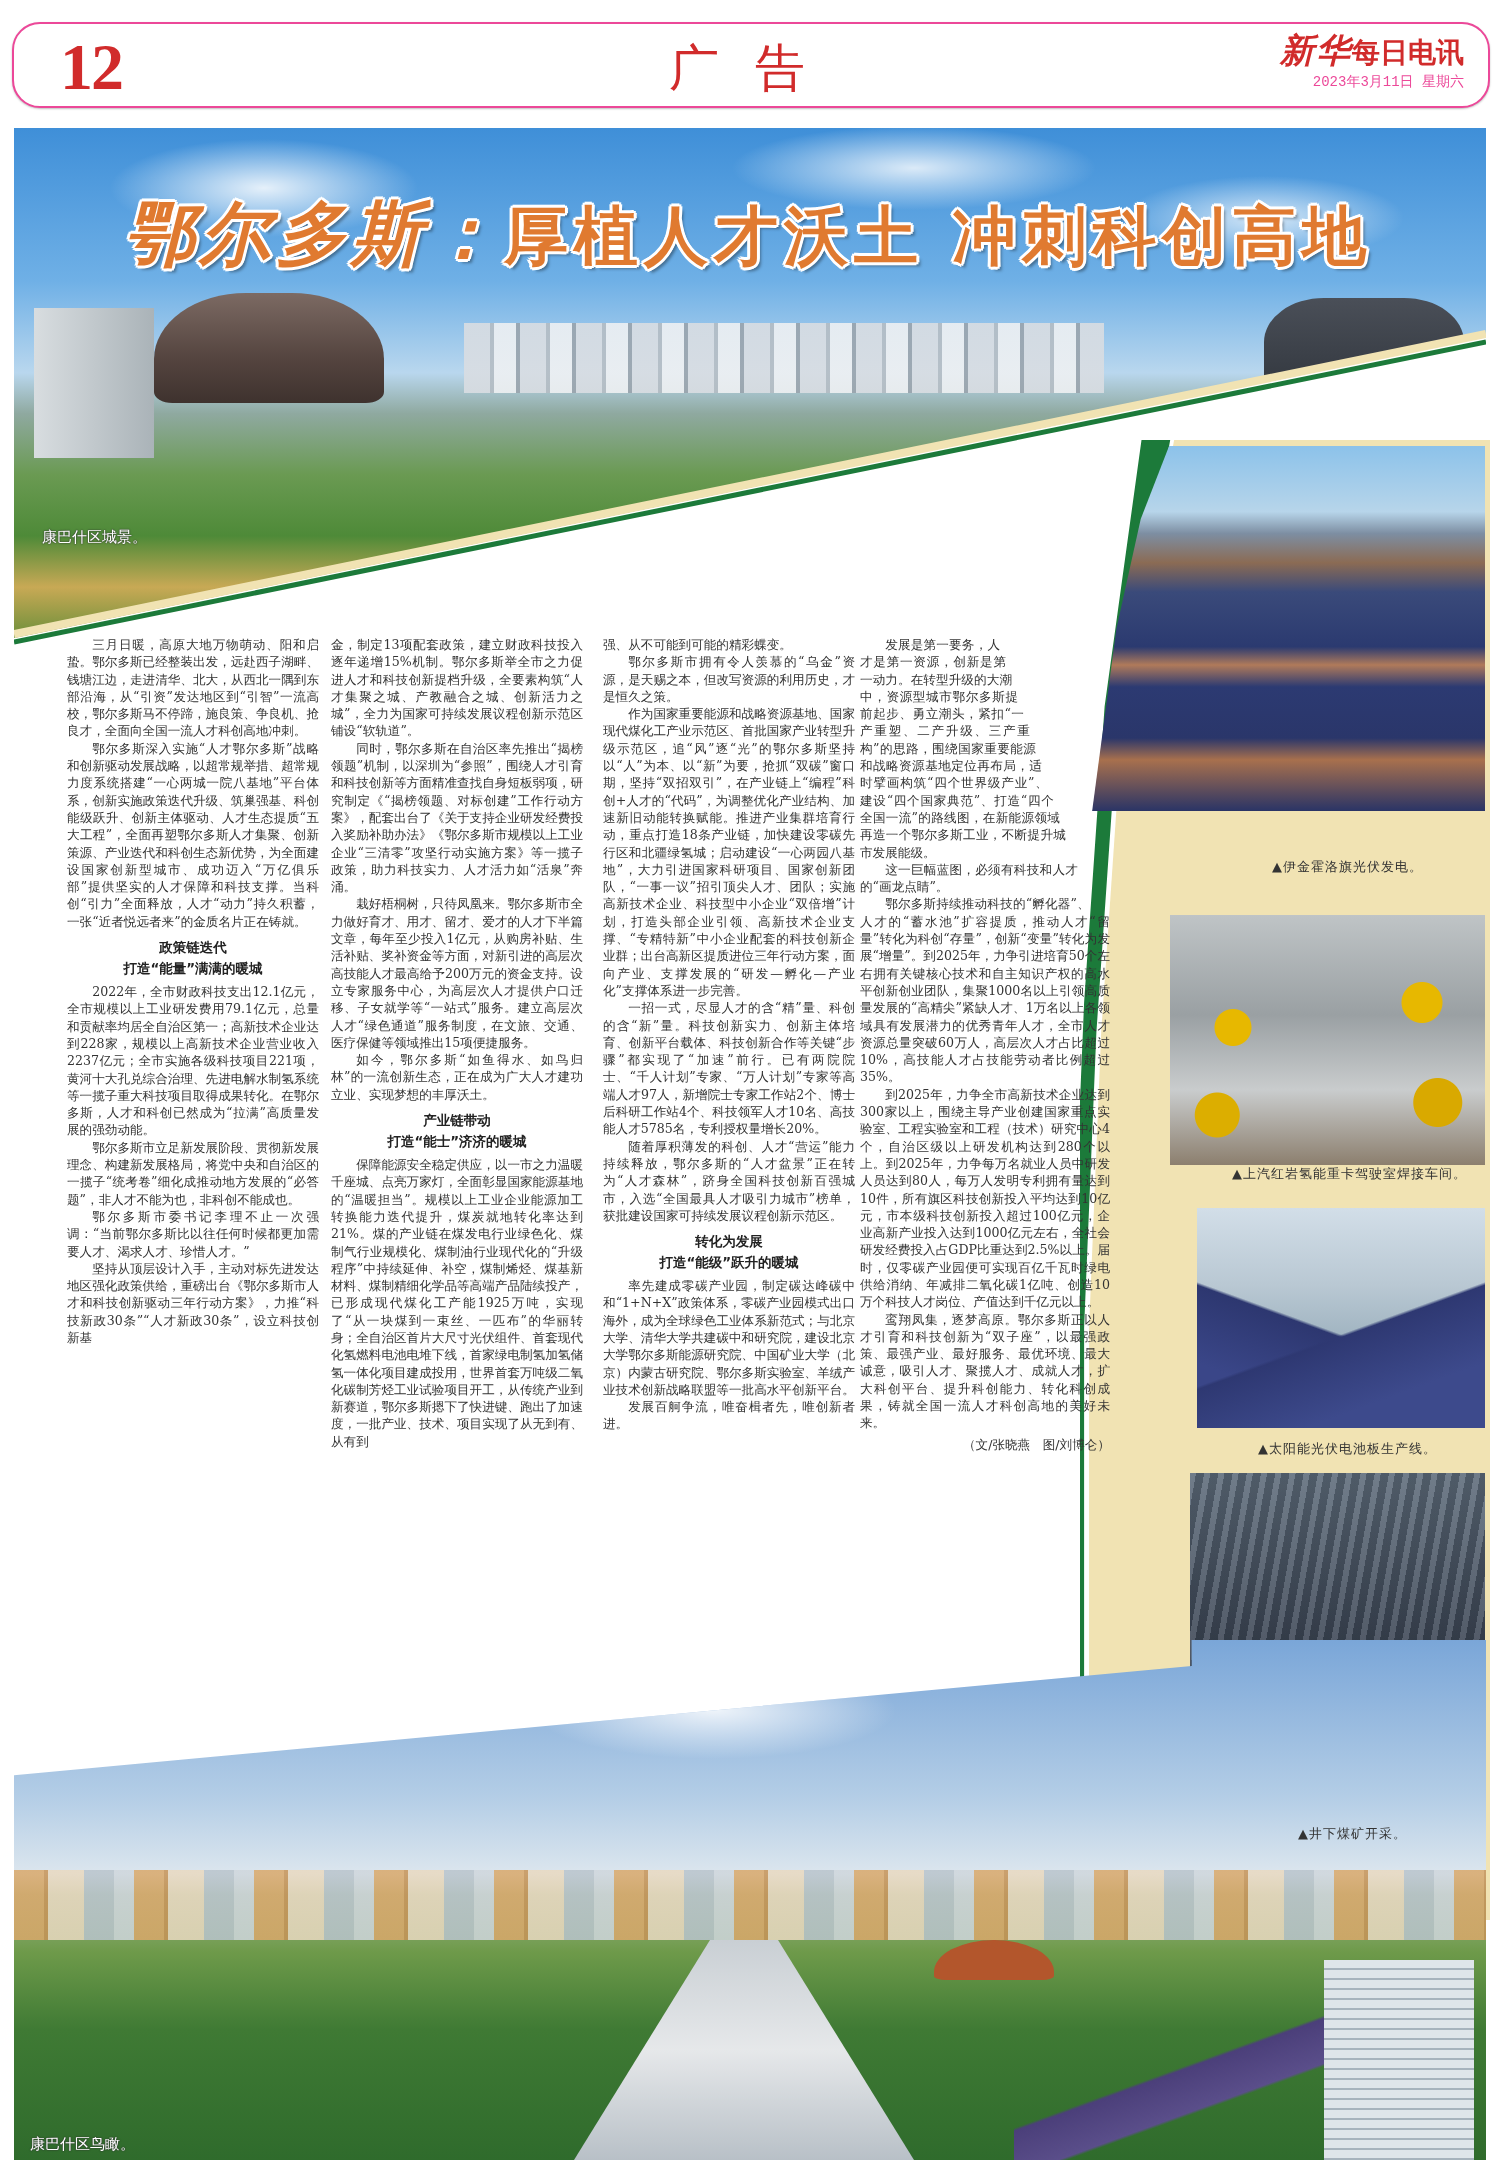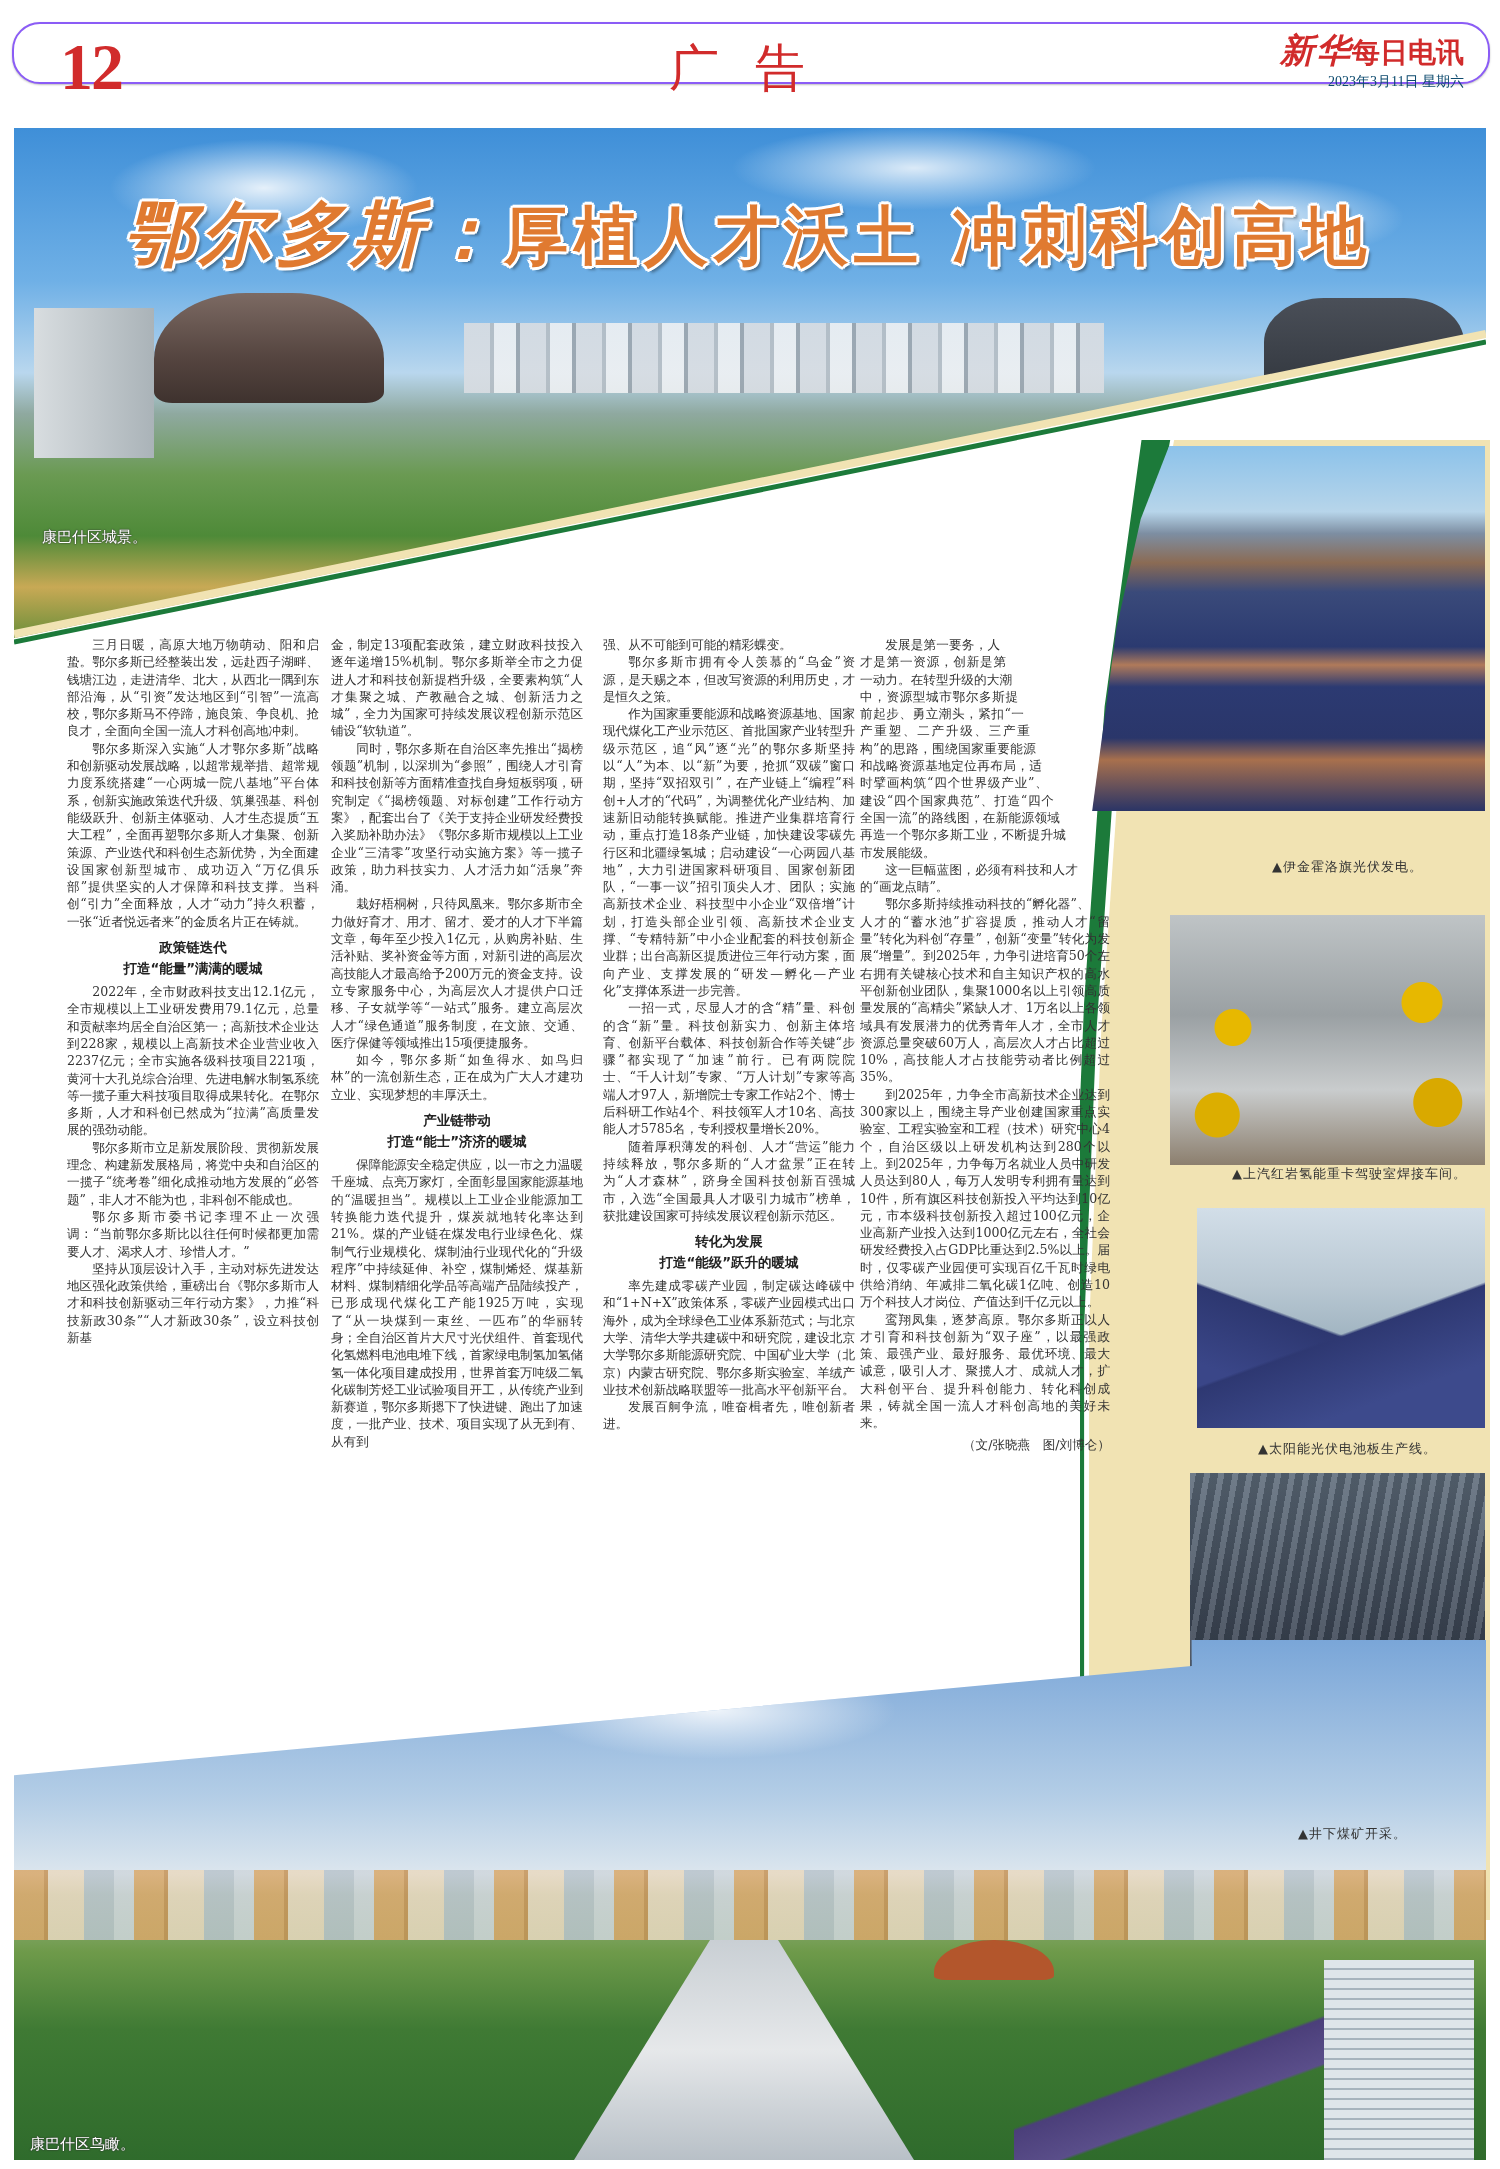--- a/index.html
+++ b/index.html
@@ -1,38 +1,38 @@
 <!DOCTYPE html>
 <html><head>
 <meta charset="utf-8">
 <style>
   * { box-sizing: border-box; margin: 0; padding: 0; }
   html, body { width: 1500px; height: 2169px; background: #ffffff; overflow: hidden; }
   body { position: relative; font-family: "DejaVu Serif", "Liberation Serif", serif; color: #2a2a2a; }
 
   
   .masthead {
-    position: absolute; left: 12px; top: 22px; width: 1478px; height: 62px;
-    border: 2px solid #8b5cf6; border-radius: 28px; background: #fff;
+    position: absolute; left: 12px; top: 22px; width: 1478px; height: 86px;
+    border: 2px solid #ec4899; border-radius: 28px; background: #fff;
     box-shadow: 0 1px 2px rgba(0,0,0,0.25);
   }
   .page-num {
     position: absolute; left: 46px; top: 8px; font-family: "Liberation Serif", serif;
     font-weight: bold; font-size: 66px; color: #d12b2b; letter-spacing: -2px; line-height: 70px;
   }
   .section-title {
     position: absolute; left: 655px; top: 14px; font-family: "DejaVu Serif", serif;
     font-size: 50px; color: #d12b2b; letter-spacing: 36px; line-height: 60px;
   }
   .brand {
     position: absolute; right: 24px; top: 10px; text-align: right; margin-left: 47px;
   }
   .brand-name { font-size: 28px; color: #d12b2b; font-weight: bold; line-height: 32px; }
   .brand-name .brand-cursive { font-style: italic; font-size: 34px; letter-spacing: 2px; }
-  .brand-date { font-family: Liberation Serif, serif; font-size: 14px; color: #0c4a6e; margin-top: 4px; }
+  .brand-date { font-family: Liberation Mono, monospace; font-size: 14px; color: #ec4899; margin-top: 4px; }
 
   
   .hero {
     position: absolute; left: 14px; top: 128px; width: 1472px; height: 510px;
     background:
       radial-gradient(ellipse 220px 70px at 250px 60px, rgba(255,255,255,0.85), rgba(255,255,255,0) 70%),
       radial-gradient(ellipse 260px 60px at 900px 40px, rgba(255,255,255,0.8), rgba(255,255,255,0) 70%),
       radial-gradient(ellipse 200px 60px at 1250px 90px, rgba(255,255,255,0.75), rgba(255,255,255,0) 70%),
       linear-gradient(180deg, #3f8fd8 0%, #6fb0e6 30%, #b9d7ee 48%, #8fa9a0 56%, #6a9a52 68%, #4e8a38 80%, #c8a955 90%, #6b8f3a 100%);
     clip-path: polygon(0 0, 100% 0, 100% 41%, 0 100%);

